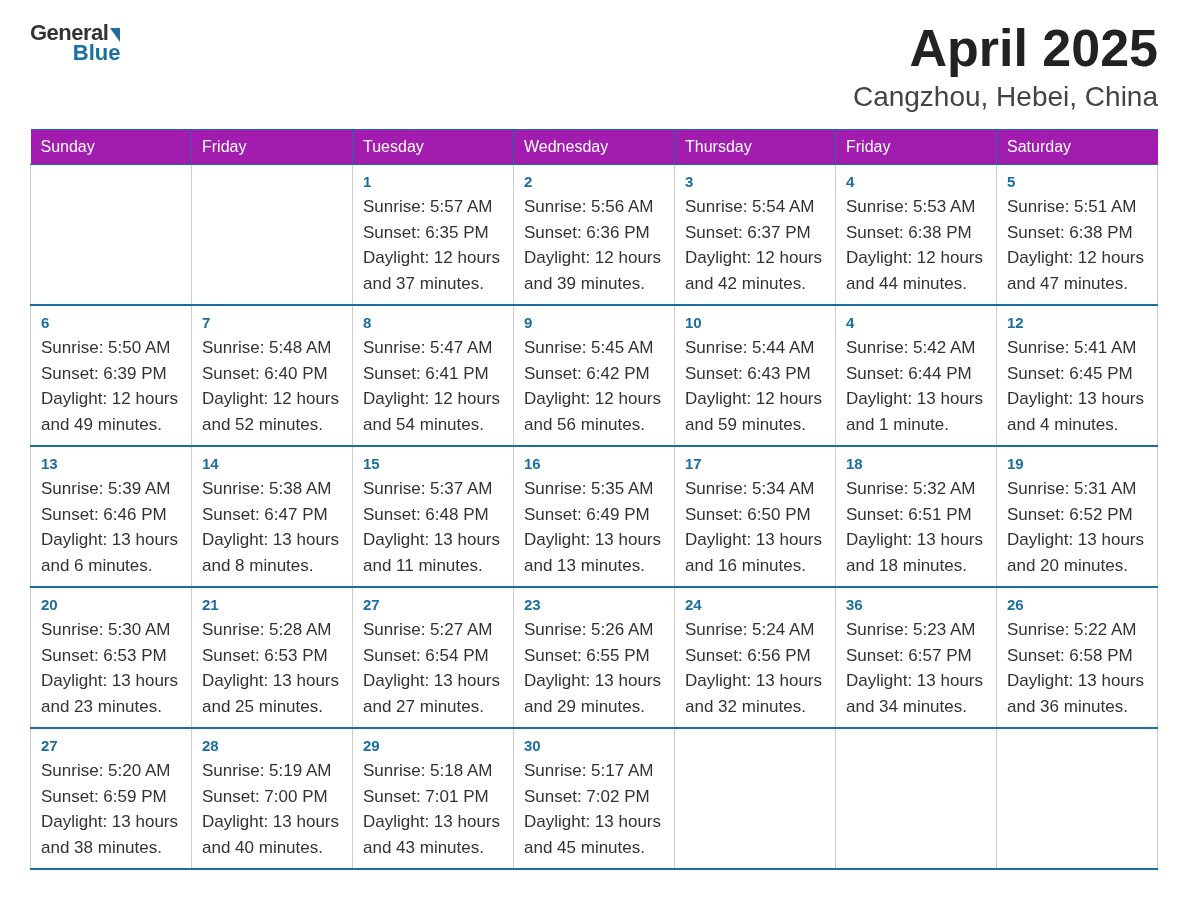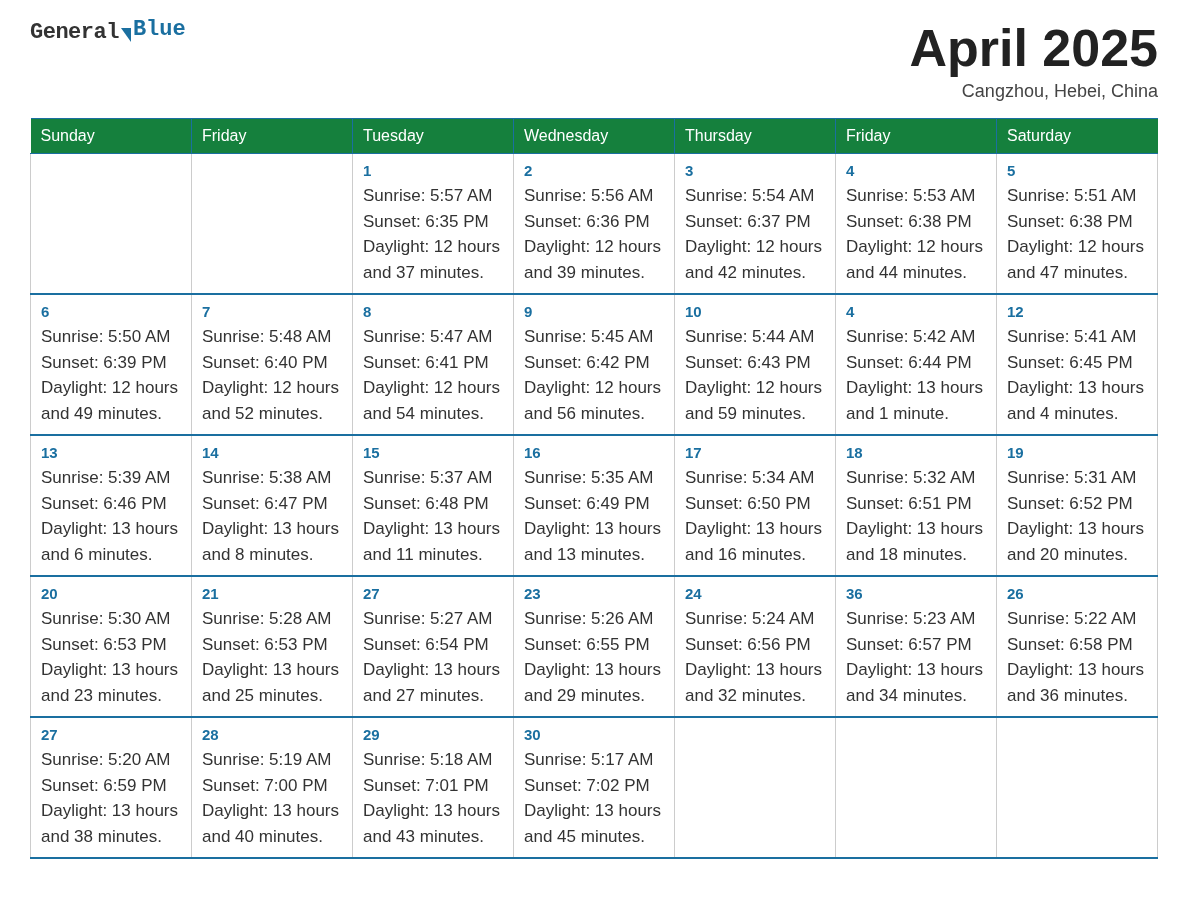--- a/index.html
+++ b/index.html
@@ -12,22 +12,22 @@
       padding: 20px 30px;
     }
     .header {
       display: flex;
       justify-content: space-between;
       align-items: flex-start;
       margin-bottom: 16px;
     }
     .logo {
       display: flex;
-      align-items: center;
-      font-family: Liberation Mono, monospace;
+      flex-direction: column;
+      align-items: flex-end;
     }
     .logo-top {
       display: flex;
       align-items: center;
     }
     .logo-general {
       font-size: 22px;
       font-weight: bold;
       color: #333;
       letter-spacing: -0.5px;
@@ -51,31 +51,31 @@
     .title-block {
       text-align: right;
     }
     .calendar-title {
       font-size: 52px;
       font-weight: bold;
       color: #222;
       line-height: 1.1;
     }
     .calendar-subtitle {
-      font-size: 18px;
+      font-size: 28px;
       color: #444;
       margin-top: 4px;
     }
     table {
       width: 100%;
       border-collapse: collapse;
       table-layout: fixed;
     }
     thead tr th {
-      background: #15803d;
+      background: #a21caf;
       color: #fff;
       padding: 8px 10px;
       font-size: 16px;
       font-weight: normal;
       text-align: left;
       border: 1px solid #1a6fa0;
     }
     tbody tr td {
       vertical-align: top;
       padding: 8px 10px;

